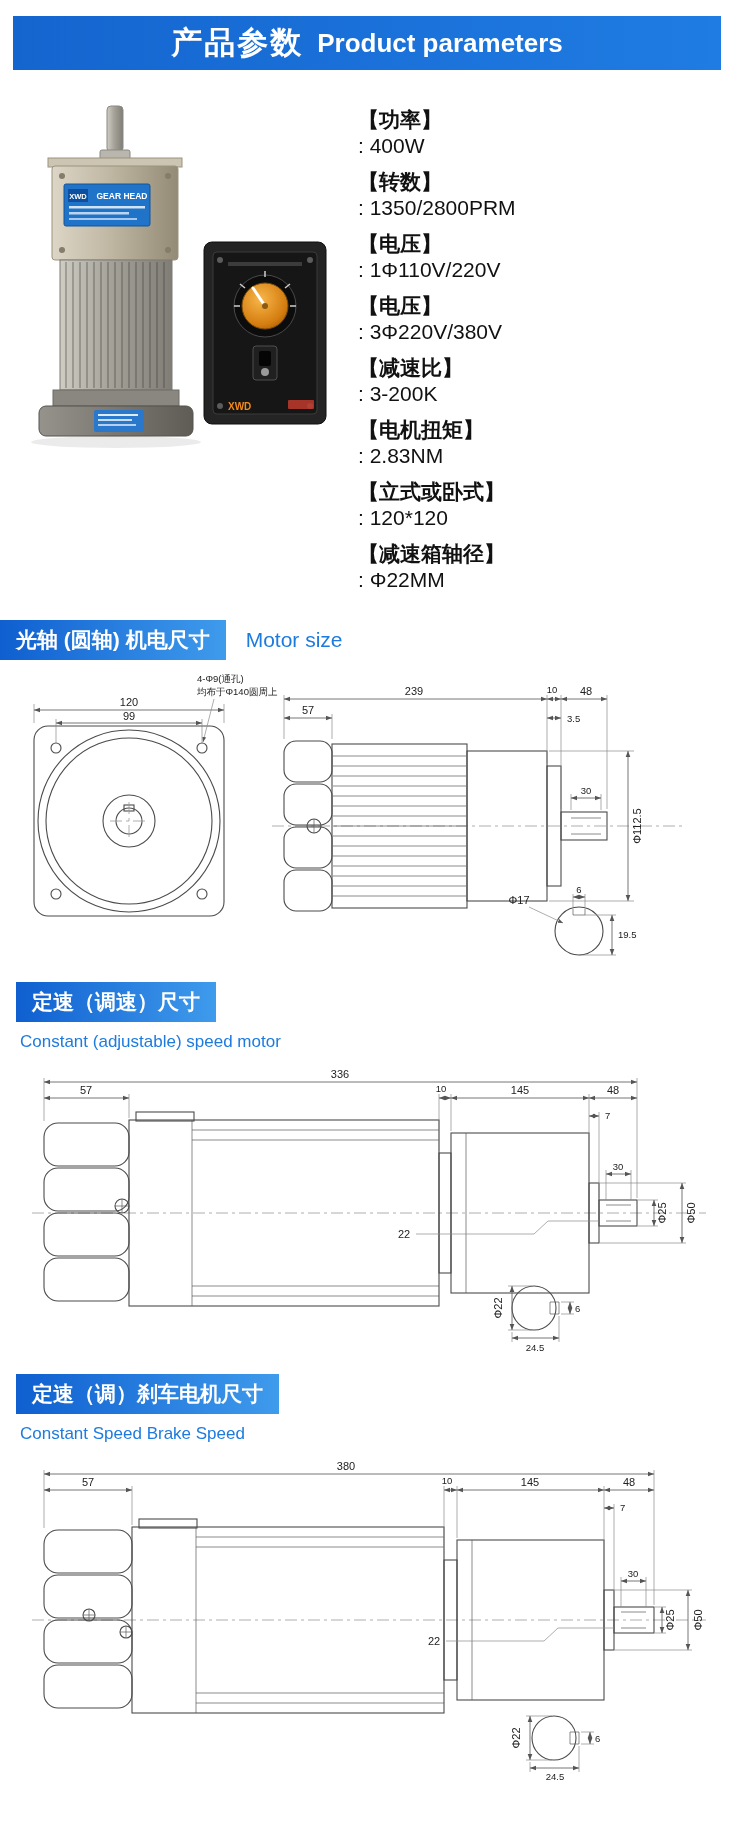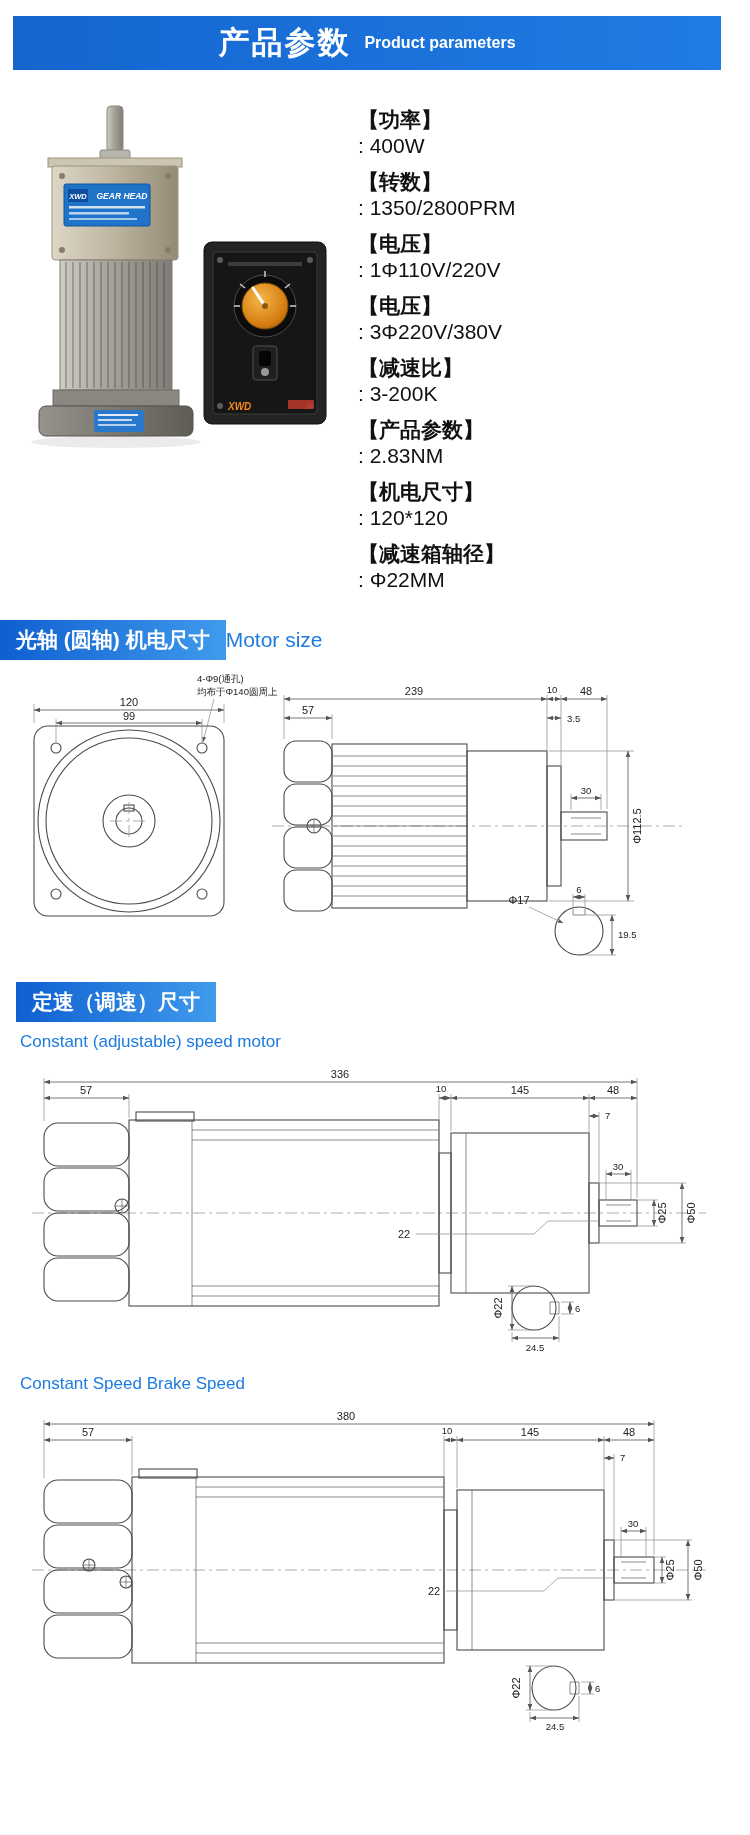--- a/index.html
+++ b/index.html
@@ -5,32 +5,32 @@
   html,body{margin:0;padding:0;}
   body{width:750px;min-height:1835px;background:#fff;color:#111;
        font-family:"Liberation Sans","DejaVu Sans",sans-serif;}
   .page{width:734px;overflow:hidden;}
 
   
   .header-bar{margin:16px 13px 24px;height:54px;
     background:linear-gradient(90deg,#1565cf,#1f7ce2);
     display:flex;align-items:center;justify-content:center;gap:14px;}
   .title-cn{font-size:31px;font-weight:700;color:#fff;letter-spacing:2px;}
-  .title-en{font-size:16px;font-weight:700;color:#fff;}
+  .title-en{font-size:26px;font-weight:700;color:#fff;}
 
   
   .product-row{display:flex;padding:0 6px;}
-  .photo-wrap{width:340px;flex:none;font-style:italic;}
+  .photo-wrap{width:340px;flex:none;}
   .specs{flex:1;padding:12px 0 0 6px;}
   .spec-row{display:flex;align-items:baseline;margin-bottom:10px;font-size:21px;flex-direction:column;}
   .spec-label{font-weight:700;}
   .spec-value{margin-left:6px;}
 
   
-  .section1{display:flex;align-items:center;margin:18px 0 6px;}
+  .section1{display:flex;align-items:center;gap:20px;margin:18px 0 6px;}
   .bar{display:inline-block;background:linear-gradient(90deg,#0f5fd0,#3f9bec);
        color:#fff;font-weight:700;font-size:21px;padding:6px 16px;}
   .sub-inline{color:#1d7be0;font-size:21px;}
   .sub-below{color:#1d7be0;font-size:17px;margin:10px 0 2px 4px;}
   .section-block{margin-top:16px;padding-left:16px;}
 
   
   .drawing{display:block;margin:6px 0 4px 14px;}
   .ol{fill:none;stroke:#4b4b4b;stroke-width:1.1;}
   .fin{stroke:#5a5a5a;stroke-width:.7;fill:none;}
@@ -151,25 +151,25 @@
         </div>
       <div class="spec-row">
           <span class="spec-label">【电压】</span>
           <span class="spec-value">: 3Φ220V/380V</span>
         </div>
       <div class="spec-row">
           <span class="spec-label">【减速比】</span>
           <span class="spec-value">: 3-200K</span>
         </div>
       <div class="spec-row">
-          <span class="spec-label">【产品参数】</span>
+          <span class="spec-label">【电机扭矩】</span>
           <span class="spec-value">: 2.83NM</span>
         </div>
       <div class="spec-row">
-          <span class="spec-label">【机电尺寸】</span>
+          <span class="spec-label">【立式或卧式】</span>
           <span class="spec-value">: 120*120</span>
         </div>
       <div class="spec-row">
           <span class="spec-label">【减速箱轴径】</span>
           <span class="spec-value">: Φ22MM</span>
         </div>
     </div>
   </div>
 
   <div class="section1">
@@ -347,20 +347,21 @@
       <line class="dim" x1="498" y1="228" x2="498" y2="272"></line>
       <text class="dt" x="488" y="250" text-anchor="middle" transform="rotate(-90 488 250)">Φ22</text>
       <line class="ext" x1="498" y1="274" x2="498" y2="284"></line>
       <line class="ext" x1="545" y1="258" x2="545" y2="284"></line>
       <line class="dim" x1="498" y1="280" x2="545" y2="280"></line>
       <text class="dts" x="521" y="293" text-anchor="middle">24.5</text>
     </g>
   </svg>
 
   <div class="section-block">
+    <div class="bar">定速（调）刹车电机尺寸</div>
     <div class="sub-below">Constant Speed Brake Speed</div>
   </div>
 
   <svg class="drawing" width="700" height="332" viewBox="0 0 700 332">
     <g>
       <line class="cl" x1="18" y1="170" x2="692" y2="170"></line>
       <rect class="ol" x="30" y="80" width="88" height="43" rx="14"></rect>
       <rect class="ol" x="30" y="125" width="88" height="43" rx="14"></rect>
       <rect class="ol" x="30" y="170" width="88" height="43" rx="14"></rect>
       <rect class="ol" x="30" y="215" width="88" height="43" rx="14"></rect>

